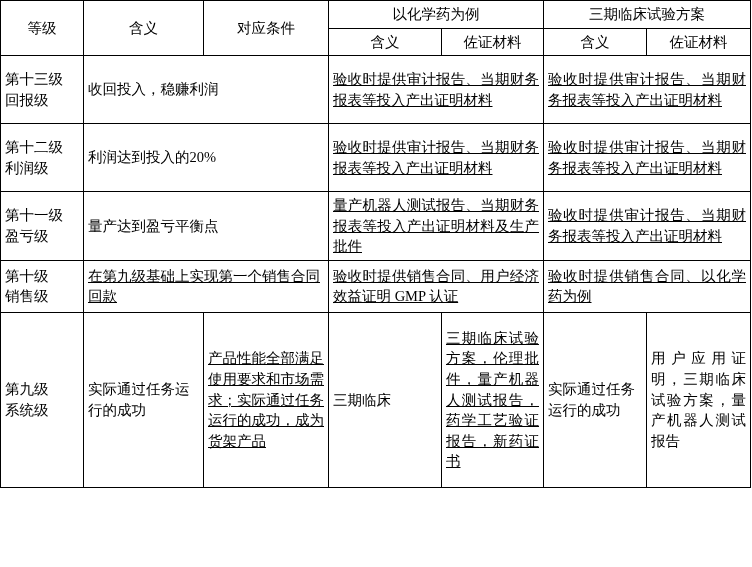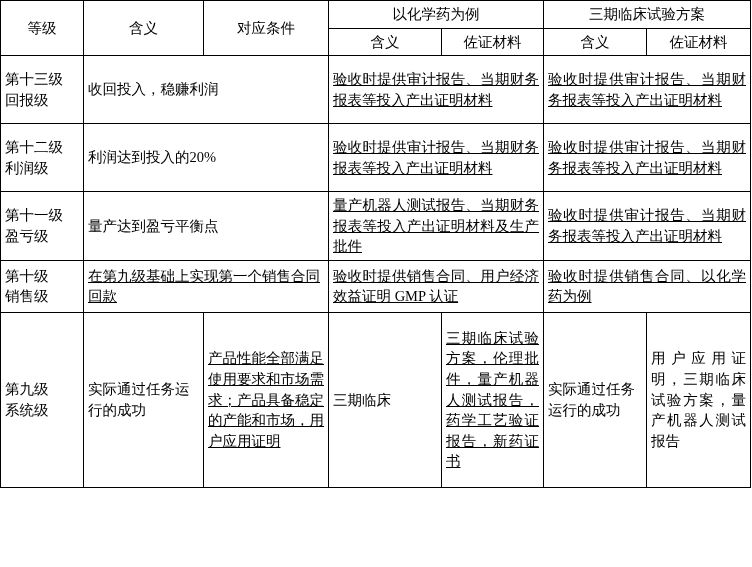--- a/index.html
+++ b/index.html
@@ -114,20 +114,20 @@
     <tr style="height:52px">
       <td class="c-level">第十级<br>销售级</td>
       <td class="c-cond top" colspan="2">在第九级基础上实现第一个销售合同回款</td>
       <td class="just top" colspan="2">验收时提供销售合同、用户经济效益证明 GMP 认证</td>
       <td class="just top" colspan="2">验收时提供销售合同、以化学药为例</td>
     </tr>
 
     <tr style="height:175px">
       <td class="c-level">第九级<br>系统级</td>
       <td class="c-mean">实际通过任务运行的成功</td>
-      <td class="just top">产品性能全部满足使用要求和市场需求；产品具备稳定的产能和市场，用户应用证明</td>
+      <td class="just top">产品性能全部满足使用要求和市场需求；实际通过任务运行的成功，成为货架产品</td>
       <td class="c-mean">三期临床</td>
       <td class="just top">三期临床试验方案，伦理批件，量产机器人测试报告，药学工艺验证报告，新药证书</td>
       <td class="c-mean">实际通过任务运行的成功</td>
       <td class="just">用户应用证明，三期临床试验方案，量产机器人测试报告</td>
     </tr>
   </tbody>
 </table>
 
 </body></html>

